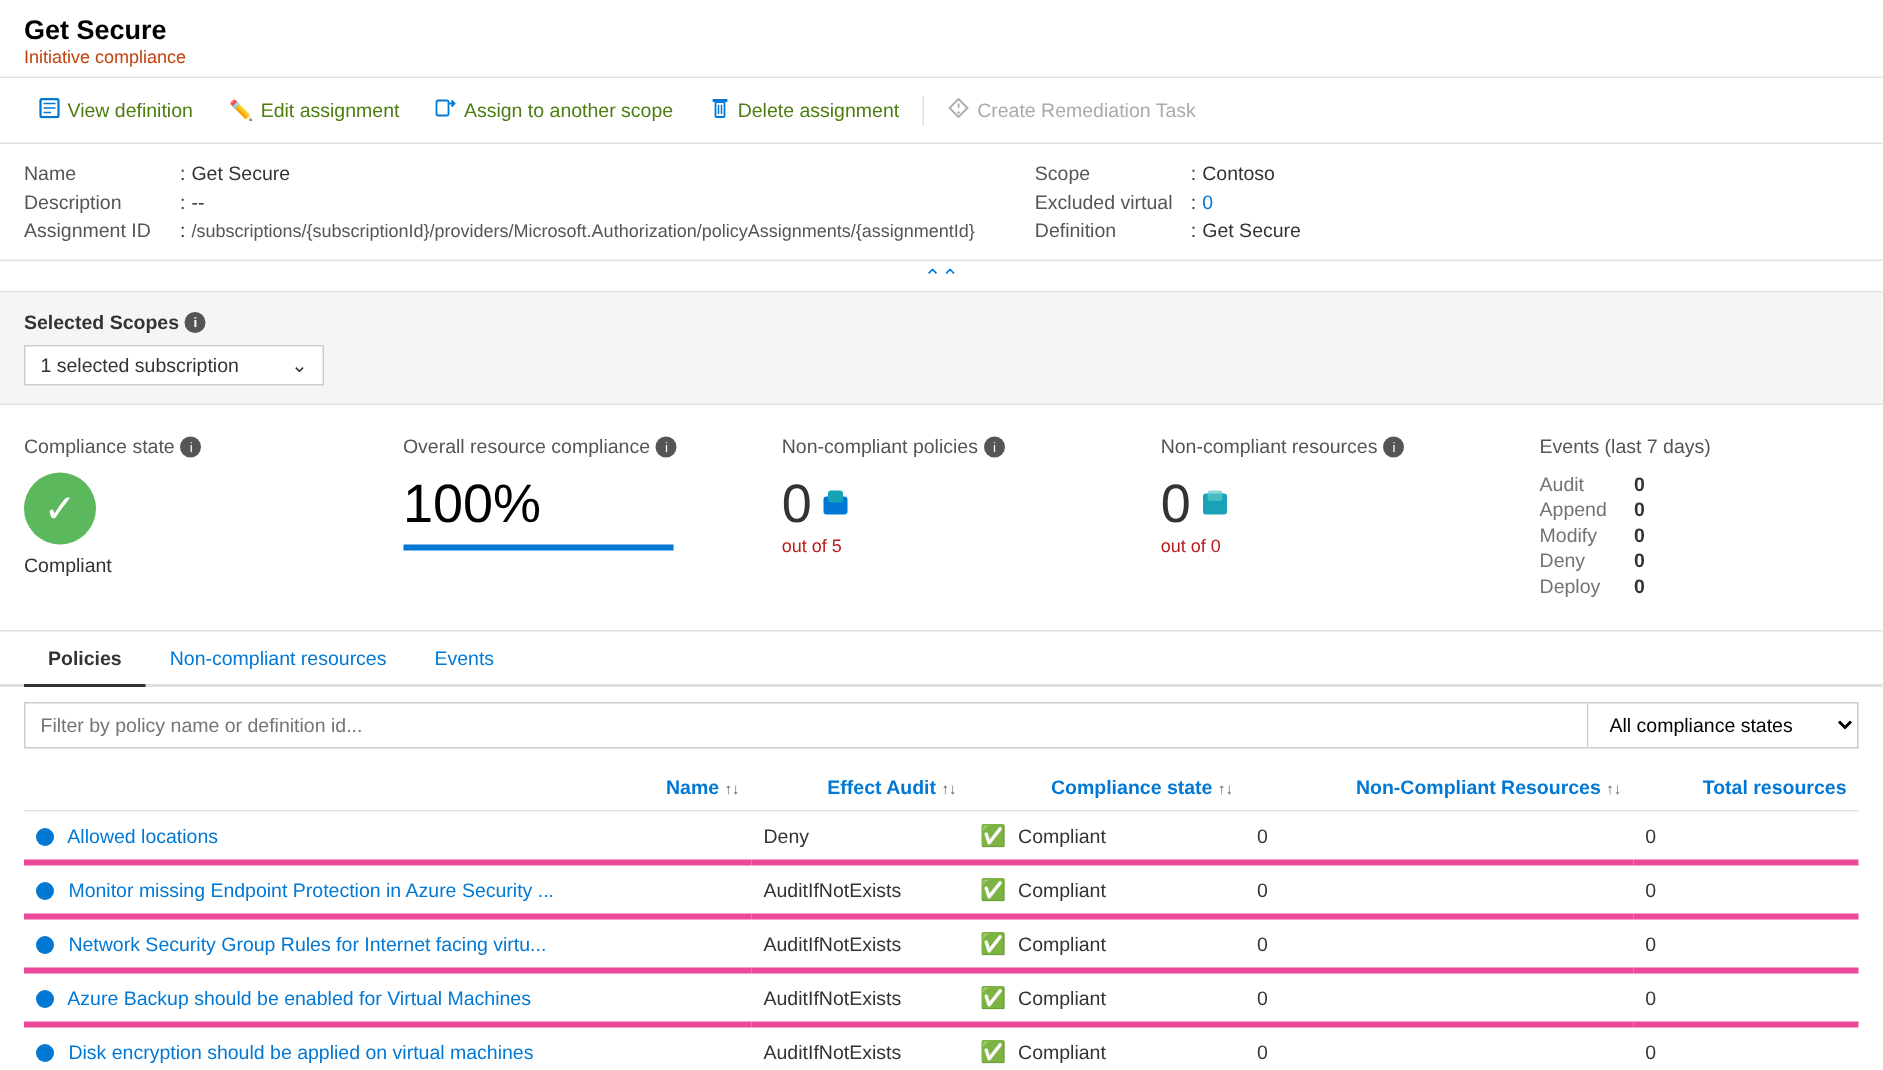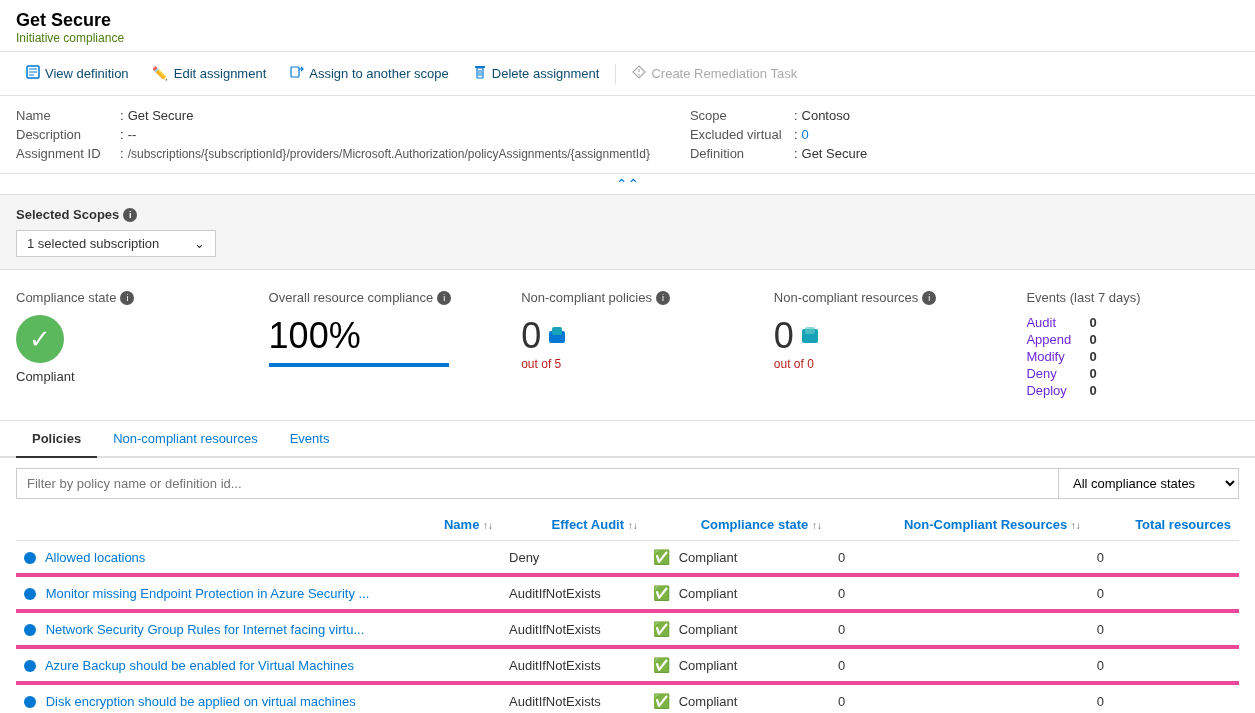--- a/index.html
+++ b/index.html
@@ -1,23 +1,23 @@
 <!DOCTYPE html>
 <html><head>
   <meta charset="utf-8">
   <style>
     * { box-sizing: border-box; margin: 0; padding: 0; }
     body { font-family: 'Segoe UI', Arial, sans-serif; font-size: 13px; color: #333; background: #fff; }
 
     .header { padding: 10px 16px 6px; border-bottom: 1px solid #e0e0e0; }
     .header h1 { font-size: 18px; font-weight: 600; color: #000; }
-    .header .subtitle { font-size: 12px; color: #4d7c0f; }
+    .header .subtitle { font-size: 12px; color: #c2410c; }
 
     .toolbar { display: flex; align-items: center; gap: 4px; padding: 8px 16px; border-bottom: 1px solid #e0e0e0; }
-    .toolbar-btn { display: flex; align-items: center; gap: 5px; padding: 5px 10px; background: none; border: none; cursor: pointer; color: #0c4a6e; font-size: 13px; font-family: inherit; }
+    .toolbar-btn { display: flex; align-items: center; gap: 5px; padding: 5px 10px; background: none; border: none; cursor: pointer; color: #4d7c0f; font-size: 13px; font-family: inherit; }
     .toolbar-btn.disabled { color: #aaa; cursor: default; }
     .toolbar-separator { width: 1px; height: 20px; background: #e0e0e0; margin: 0 2px; }
 
     .metadata { padding: 12px 16px; border-bottom: 1px solid #e0e0e0; display: grid; grid-template-columns: 1fr 1fr; gap: 4px 40px; }
     .meta-row { display: flex; align-items: baseline; gap: 4px; font-size: 13px; }
     .meta-label { color: #555; min-width: 100px; }
     .meta-value { color: #333; }
     .meta-value.link { color: #0078d4; cursor: pointer; }
     .meta-value.small { font-size: 12px; color: #555; }
     .collapse-row { text-align: center; padding: 4px; cursor: pointer; color: #0078d4; }
@@ -34,21 +34,21 @@
     .metric-value { font-size: 36px; font-weight: 300; }
     .compliance-icon { width: 48px; height: 48px; border-radius: 50%; background: #5cb85c; display: flex; align-items: center; justify-content: center; color: #fff; font-size: 26px; margin-bottom: 6px; }
     .compliance-label { font-size: 13px; color: #333; }
 
     .progress-bar-container { margin-top: 6px; }
     .progress-bar-bg { height: 4px; background: #e0e0e0; width: 180px; }
     .progress-bar-fill { height: 4px; background: #0078d4; }
 
     .events-list { font-size: 13px; }
     .events-list .event-row { display: flex; gap: 8px; margin-bottom: 2px; }
-    .event-label { color: #6d28d9; min-width: 55px; }
+    .event-label { color: #737373; min-width: 55px; }
     .event-value { font-weight: 600; }
 
     .tabs { display: flex; gap: 0; padding: 0 16px; border-bottom: 2px solid #e0e0e0; }
     .tab { padding: 10px 16px; cursor: pointer; font-size: 13px; color: #0078d4; border-bottom: 2px solid transparent; margin-bottom: -2px; }
     .tab.active { color: #333; border-bottom: 2px solid #333; font-weight: 600; }
 
     .filter-bar { display: flex; gap: 0; padding: 10px 16px; }
     .filter-input { flex: 1; border: 1px solid #ccc; padding: 6px 10px; font-size: 13px; font-family: inherit; outline: none; }
     .filter-select { border: 1px solid #ccc; border-left: none; padding: 6px 10px; font-size: 13px; font-family: inherit; min-width: 180px; background: #fff; cursor: pointer; }
 

